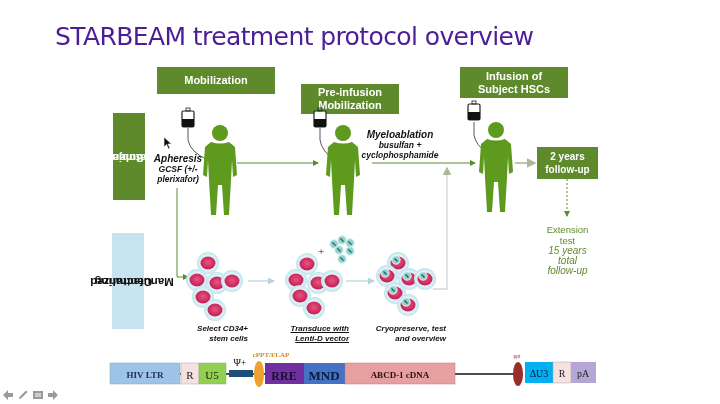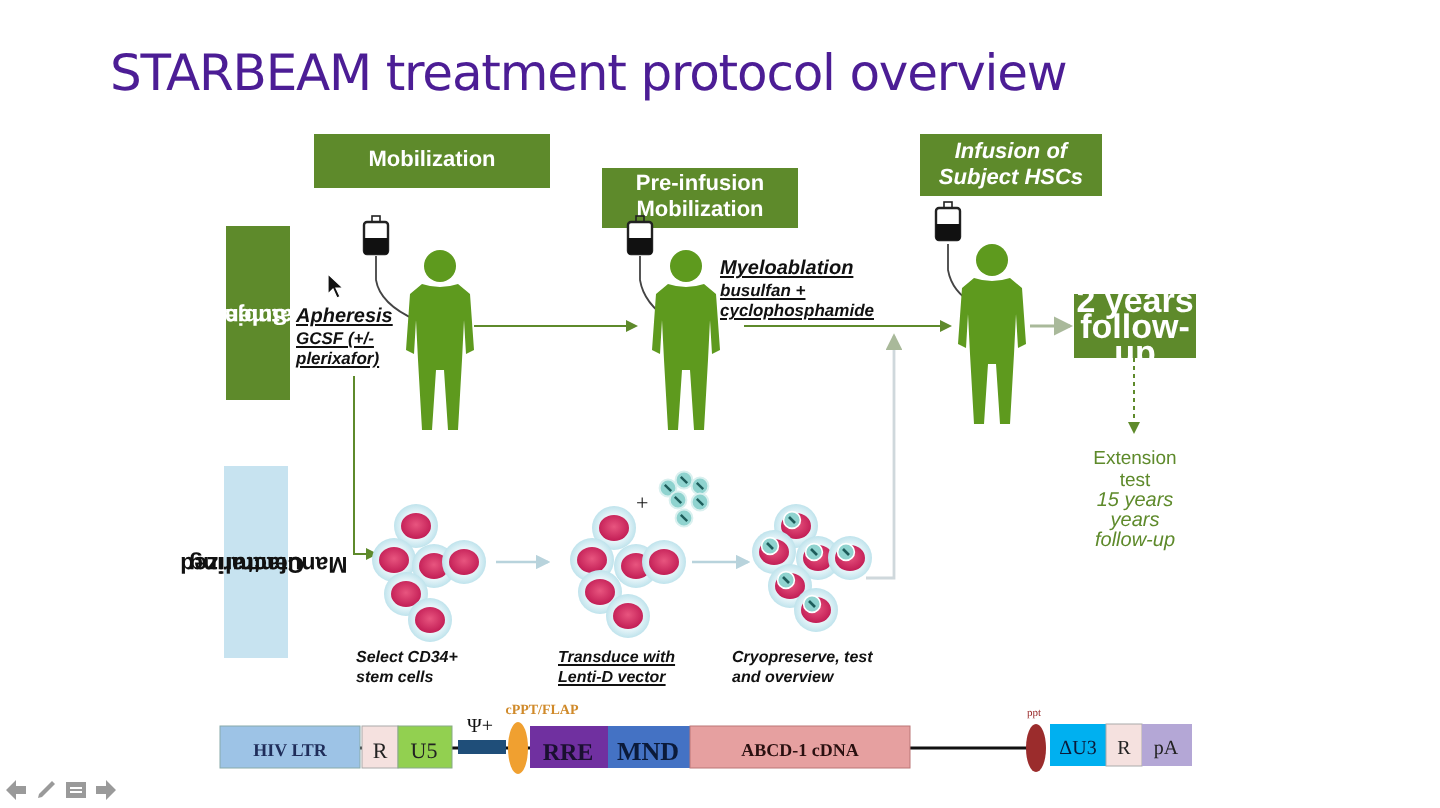--- a/index.html
+++ b/index.html
@@ -4,23 +4,23 @@
 <style>
   html, body { margin: 0; padding: 0; }
   body { width: 720px; height: 404px; background: #ffffff; position: relative; overflow: hidden; font-family: "Liberation Sans", sans-serif; }
   .abs { position: absolute; }
   .title { left: 55px; top: 22px; font-size: 25px; color: #4c1d95; font-family: "DejaVu Sans", sans-serif; font-weight: 400; letter-spacing: -0.6px; white-space: nowrap; }
   .phase { background: #5e8a2b; color: #fff; font-weight: bold; font-size: 11px; text-align: center; display: flex; align-items: center; justify-content: center; line-height: 13px; }
   .vlabel { display: flex; align-items: center; justify-content: center; }
   .vlabel span { transform: rotate(-90deg); white-space: nowrap; font-weight: bold; font-size: 11.5px; line-height: 13px; text-align: center; display: block; }
   .subj { background: #5e8a2b; color: #fff; }
   .manu { background: #c7e3f0; color: #111; }
-  .note { font-style: italic; color: #111; text-align: left; font-size: 8.5px; line-height: 10px; font-weight: bold; text-decoration: underline; }
+  .note { font-style: italic; color: #111; text-align: center; font-size: 8.5px; line-height: 10px; font-weight: bold; }
   .note .big { font-size: 10px; font-weight: bold; }
-  .cap { font-style: italic; font-weight: bold; font-size: 8px; color: #111; text-align: left; line-height: 10px; white-space: nowrap; }
+  .cap { font-style: italic; font-weight: bold; font-size: 8px; color: #111; text-align: right; line-height: 10px; white-space: nowrap; }
   .ext { color: #5e8a2b; text-align: center; font-size: 9.5px; line-height: 11px; font-weight: normal; }
   .ext .sub { font-style: italic; font-size: 10px; line-height: 10px; }
   svg text { font-family: "Liberation Serif", serif; }
   .navbar { left: 2px; top: 389px; display: flex; gap: 3px; align-items: center; }
   .navbar span { width: 12px; height: 12px; display: inline-flex; align-items: center; justify-content: center; }
 </style>
 </head>
 <body>
 
 <div class="abs title">STARBEAM treatment protocol overview</div>
@@ -29,21 +29,21 @@
   <div>
       <div>Mobilization</div>
     </div>
 </div>
 <div class="abs phase" style="left:301px;top:68px;width:98px;height:30px;margin-top:16px;">
   <div>
       <div>Pre-infusion</div>
       <div>Mobilization</div>
     </div>
 </div>
-<div class="abs phase" style="left:460px;top:67px;width:91px;height:31px;font-style:italic;">
+<div class="abs phase" style="left:460px;top:67px;width:108px;height:31px;">
   <div>
       <div>Infusion of</div>
       <div>Subject HSCs</div>
     </div>
 </div>
 
 <div class="abs vlabel subj" style="left:113px;top:113px;width:32px;height:87px;">
   <span>
       <span>Subject</span>
       <span>Treatment</span>
@@ -197,32 +197,32 @@
   <div class="big">Apheresis</div>
   <div>GCSF (+/-</div>
   <div>plerixafor)</div>
 </div>
 <div class="abs note" style="left:360px;top:130px;width:80px;">
   <div class="big">Myeloablation</div>
   <div>busulfan +</div>
   <div>cyclophosphamide</div>
 </div>
 
-<div class="abs phase" style="left:537px;top:147px;width:61px;height:32px;font-size:17px;">
+<div class="abs phase" style="left:537px;top:147px;width:61px;height:32px;font-size:10px;">
   <div>
       <div>2 years</div>
       <div>follow-up</div>
     </div>
 </div>
 
 <div class="abs ext" style="left:530px;top:224px;width:75px;">
   <div>Extension</div>
   <div>test</div>
   <div class="sub">15 years</div>
-  <div class="sub">years</div>
+  <div class="sub">total</div>
   <div class="sub">follow-up</div>
 </div>
 
 <div class="abs cap" style="left:178px;top:324px;width:70px;">
   <div>Select CD34+</div>
   <div>stem cells</div>
 </div>
 <div class="abs cap" style="left:279px;top:324px;width:70px;text-decoration:underline;">
   <div>Transduce with</div>
   <div>Lenti-D vector</div>

